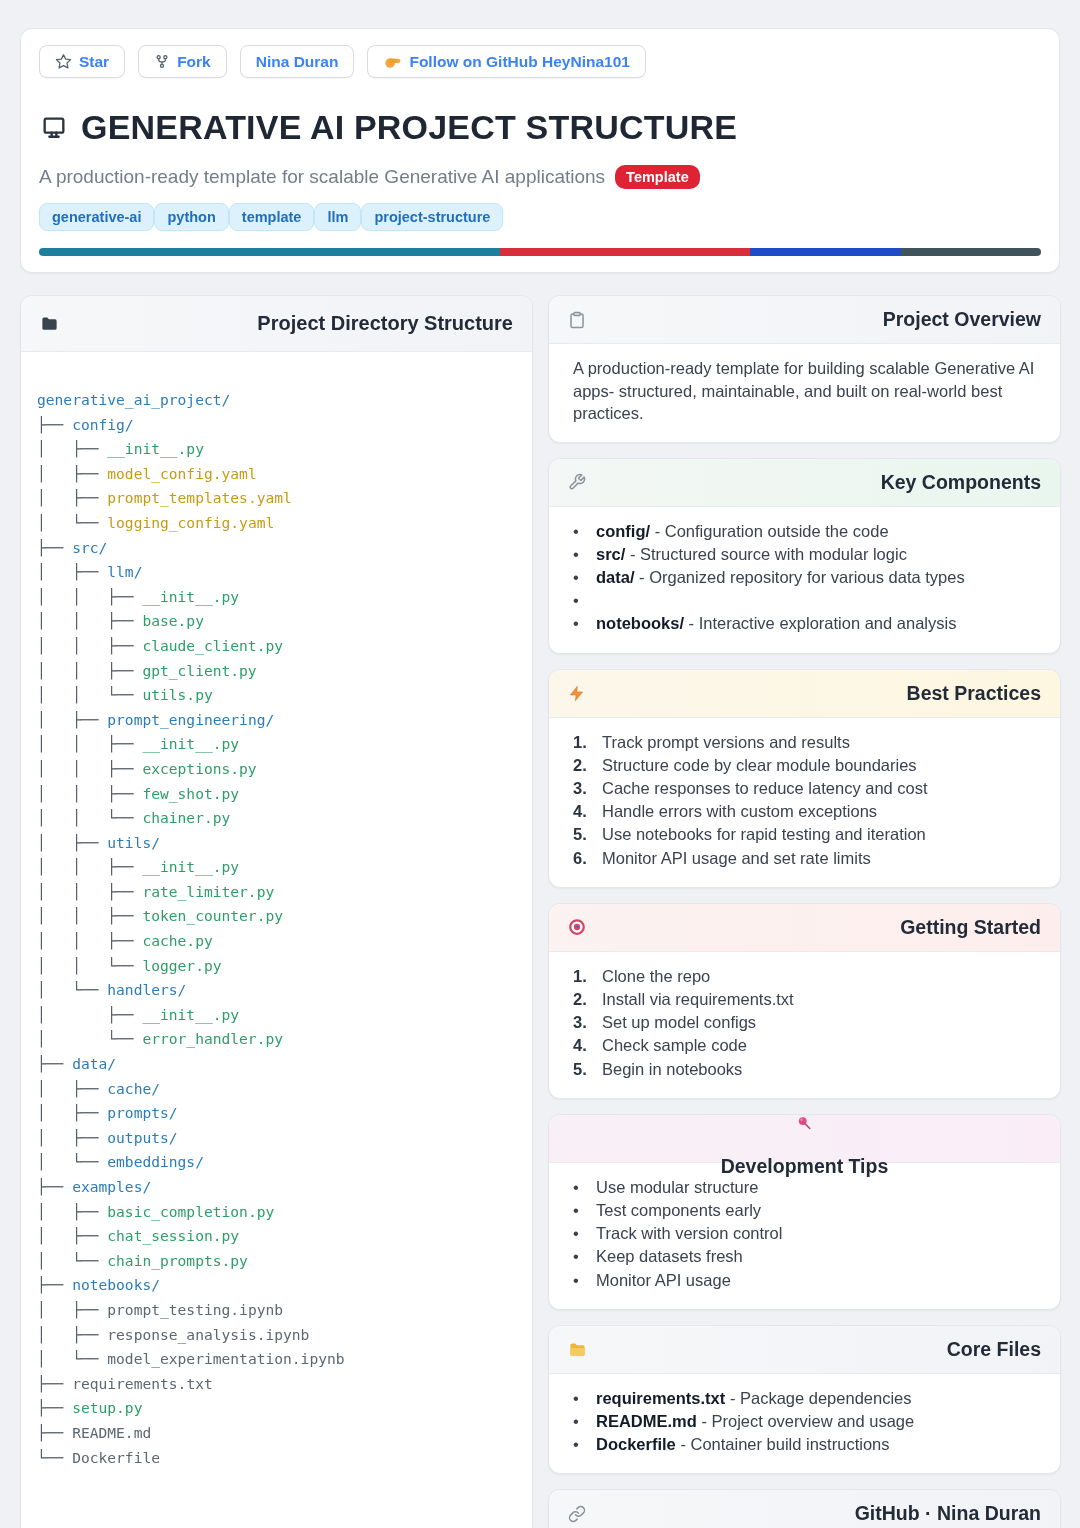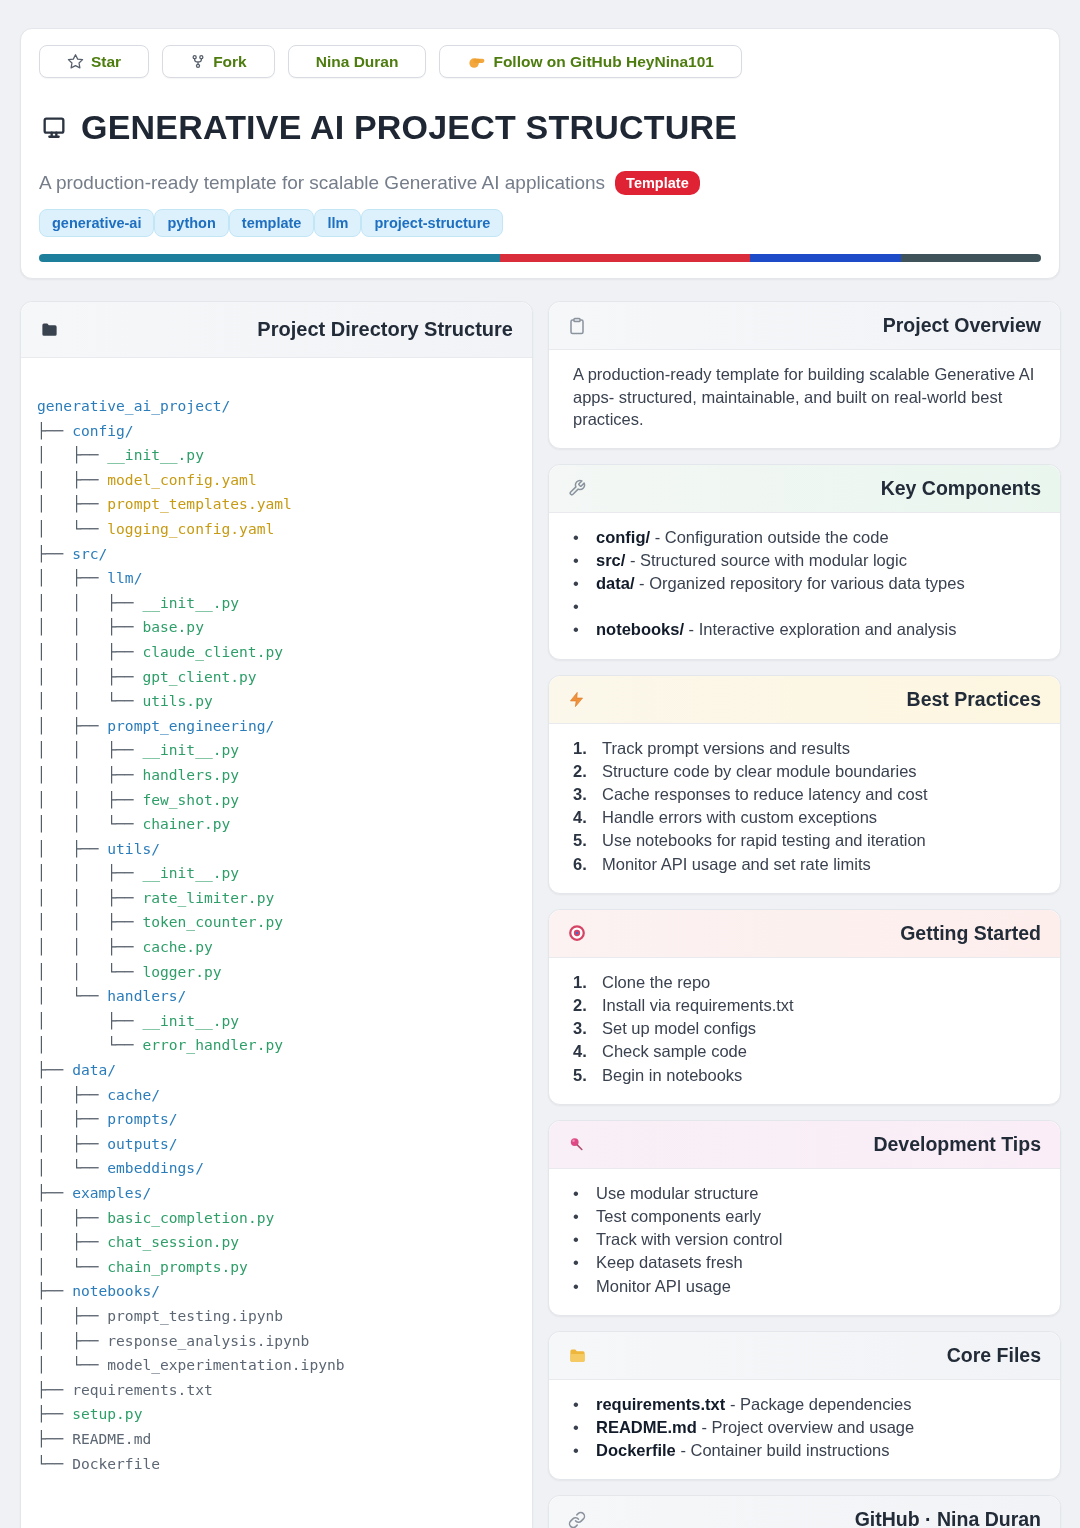--- a/index.html
+++ b/index.html
@@ -5,25 +5,25 @@
   * { margin:0; padding:0; box-sizing:border-box; }
   html,body { width:1080px; height:1528px; background:#eff1f4; font-family:"Liberation Sans", sans-serif; overflow:hidden; }
   .page { width:1080px; height:1528px; padding:28px 20px 0 20px; }
 
   .card { background:#fff; border:1px solid #e3e6ea; border-radius:12px; box-shadow:0 1px 2px rgba(16,24,40,.05); }
 
   
   .hero { padding:16px 18px 16px 18px; margin-bottom:22px; }
   .btn-row { display:flex; gap:13px; }
   .btn { display:inline-flex; align-items:center; gap:7px; background:#fff; border:1px solid #d8dce2; border-radius:8px;
-         padding:6px 27px; font-size:15.5px; font-weight:600; color:#4d7c0f; box-shadow:0 1px 1px rgba(16,24,40,.04); cursor:pointer; }
+         padding:6px 15px; font-size:15.5px; font-weight:600; color:#3b82f6; box-shadow:0 1px 1px rgba(16,24,40,.04); cursor:pointer; }
   .btn svg { display:block; }
   .title-row { display:flex; align-items:center; gap:12px; margin-top:30px; }
   .title-row h1 { font-size:34px; font-weight:700; color:#1e2733; letter-spacing:.2px; }
-  .subtitle-row { margin-top:24px; display:flex; align-items:center; gap:10px; }
+  .subtitle-row { margin-top:18px; display:flex; align-items:center; gap:10px; }
   .subtitle { font-size:19px; color:#747d89; }
   .badge { background:#e02235; color:#fff; font-size:14.5px; font-weight:700; padding:4px 11px; border-radius:10px; }
   .tag-row { margin-top:14px; display:flex; }
   .tag { background:#dcf1fc; border:1px solid #c3e6f7; color:#1f6fc0; font-size:14.5px; font-weight:600;
          padding:5px 12px; border-radius:8px; cursor:pointer; }
   .langbar { margin-top:17px; height:8px; border-radius:4px; overflow:hidden; display:flex; }
   .langbar span { height:100%; }
 
   
   .cols { display:flex; gap:15px; align-items:stretch; }
@@ -31,21 +31,21 @@
   .col-right { width:513px; flex:none; }
 
   
   .card-head { display:flex; align-items:center; gap:23px; padding:0 19px; height:48px;
                border-bottom:1px solid #e8eaee; border-radius:12px 12px 0 0;justify-content:space-between; }
   .card-head h2 { font-size:19.5px; font-weight:700; color:#222b38; }
   .tint-gray   { background:linear-gradient(90deg,#f6f7f9,#f2f3f6); }
   .tint-green  { background:linear-gradient(90deg,#f4f7f5,#e9f6ee); }
   .tint-yellow { background:linear-gradient(90deg,#fbf7ea,#fdf6e0); }
   .tint-rose   { background:linear-gradient(90deg,#fbf2f1,#fdeeec); }
-  .tint-pink   { background:linear-gradient(90deg,#f8f0f6,#faedf7); }
+  .tint-pink   { background:linear-gradient(90deg,#f8f0f6,#faedf7);flex-direction:column; }
 
   
   .tree-card { width:100%; display:flex; flex-direction:column; }
   .tree-head { height:56px; }
   .tree-head h2 { font-size:20px; }
   .tree-body { padding:36px 16px 20px 16px; font-family:"DejaVu Sans Mono", monospace; font-size:14.6px; }
   .tl { white-space:pre; line-height:24.6px; }
   .tl .pfx { color:#4d5763; }
   .tl .dir { color:#2a7cba; }
   .tl .py { color:#2d9e68; }
@@ -146,21 +146,21 @@
             <div class="tl"><span class="pfx">│   └── </span><span class="yaml">logging_config.yaml</span></div>
             <div class="tl"><span class="pfx">├── </span><span class="dir">src/</span></div>
             <div class="tl"><span class="pfx">│   ├── </span><span class="dir">llm/</span></div>
             <div class="tl"><span class="pfx">│   │   ├── </span><span class="py">__init__.py</span></div>
             <div class="tl"><span class="pfx">│   │   ├── </span><span class="py">base.py</span></div>
             <div class="tl"><span class="pfx">│   │   ├── </span><span class="py">claude_client.py</span></div>
             <div class="tl"><span class="pfx">│   │   ├── </span><span class="py">gpt_client.py</span></div>
             <div class="tl"><span class="pfx">│   │   └── </span><span class="py">utils.py</span></div>
             <div class="tl"><span class="pfx">│   ├── </span><span class="dir">prompt_engineering/</span></div>
             <div class="tl"><span class="pfx">│   │   ├── </span><span class="py">__init__.py</span></div>
-            <div class="tl"><span class="pfx">│   │   ├── </span><span class="py">handlers.py</span></div>
+            <div class="tl"><span class="pfx">│   │   ├── </span><span class="py">exceptions.py</span></div>
             <div class="tl"><span class="pfx">│   │   ├── </span><span class="py">few_shot.py</span></div>
             <div class="tl"><span class="pfx">│   │   └── </span><span class="py">chainer.py</span></div>
             <div class="tl"><span class="pfx">│   ├── </span><span class="dir">utils/</span></div>
             <div class="tl"><span class="pfx">│   │   ├── </span><span class="py">__init__.py</span></div>
             <div class="tl"><span class="pfx">│   │   ├── </span><span class="py">rate_limiter.py</span></div>
             <div class="tl"><span class="pfx">│   │   ├── </span><span class="py">token_counter.py</span></div>
             <div class="tl"><span class="pfx">│   │   ├── </span><span class="py">cache.py</span></div>
             <div class="tl"><span class="pfx">│   │   └── </span><span class="py">logger.py</span></div>
             <div class="tl"><span class="pfx">│   └── </span><span class="dir">handlers/</span></div>
             <div class="tl"><span class="pfx">│       ├── </span><span class="py">__init__.py</span></div>

